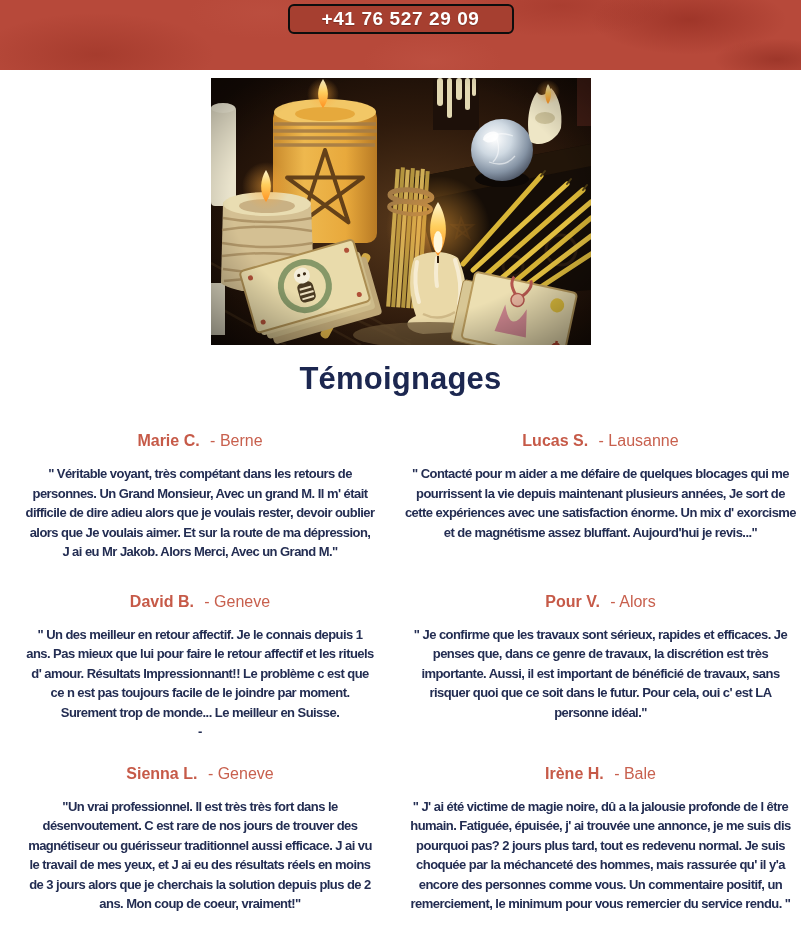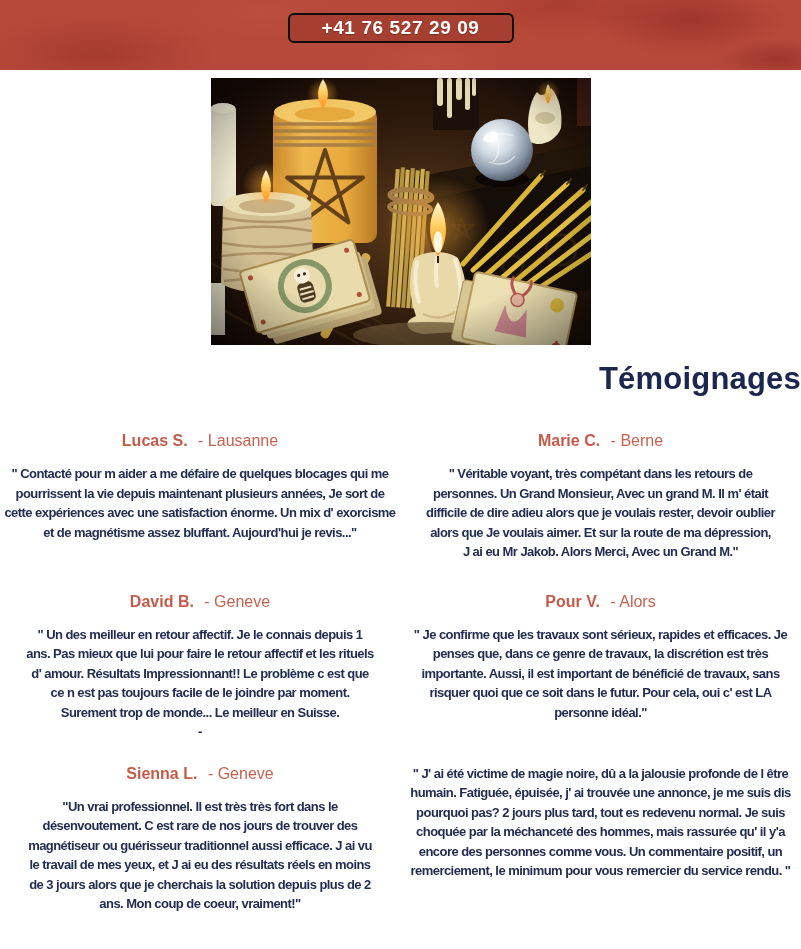--- a/index.html
+++ b/index.html
@@ -15,35 +15,35 @@
     background-image:
       radial-gradient(ellipse 140px 50px at 86% 28%, rgba(120,22,14,.38), transparent 70%),
       radial-gradient(ellipse 170px 60px at 12% 78%, rgba(130,32,20,.32), transparent 70%),
       radial-gradient(ellipse 100px 40px at 54% 88%, rgba(208,102,86,.22), transparent 70%),
       radial-gradient(ellipse 150px 45px at 70% 8%,  rgba(140,36,26,.30), transparent 70%),
       radial-gradient(ellipse 110px 38px at 33% 18%, rgba(202,96,80,.20), transparent 70%),
       radial-gradient(ellipse 90px 30px at 97% 85%,  rgba(110,20,12,.35), transparent 70%);
     display:flex;justify-content:center;align-items:flex-start;
   }
   .phone-btn{
-    margin-top:13px;
+    margin-top:4px;
     min-width:226px;height:30px;box-sizing:border-box;
     background:#a63f30;
     border:2px solid #0d0d0d;border-radius:6px;
     color:#ffffff;font-size:19px;font-weight:700;letter-spacing:.6px;
     display:flex;align-items:center;justify-content:center;
     padding:0 12px;cursor:pointer;
     text-shadow:0 1px 1px rgba(0,0,0,.25);
   }
   
   .hero-wrap{display:flex;justify-content:center;margin-top:8px;}
   .hero-wrap svg{display:block;}
   
   h1.page-title{
-    margin:16px 0 0 0;text-align:right;
+    margin:16px 0 0 0;text-align:center;
     font-size:31px;font-weight:700;color:#1c2750;letter-spacing:.2px;
   }
   
   .grid{
     margin-top:34px;
     display:grid;grid-template-columns:400px 401px;
   }
   .cell{text-align:center;}
   .cell .inner{margin:0 auto;}
   .col-l .inner{width:350px;}
@@ -254,40 +254,40 @@
     </g>
 
     <rect width="380" height="267" fill="url(#vig)"></rect>
   </svg>
 </div>
 
 <h1 class="page-title">Témoignages</h1>
 
 <div class="grid">
 
+  <div class="cell col-l row1">
+    <div class="t-head">
+      <span class="t-name">Marie  C.</span>
+      <span class="t-loc">- Berne</span>
+    </div>
+    <div class="inner">
+      <p class="t-text">" Véritable voyant, très compétant dans les retours de personnes. Un Grand Monsieur, Avec un grand M. Il  m' était difficile de dire adieu alors que je voulais rester, devoir oublier alors que Je voulais aimer. Et sur la route de ma dépression, J ai eu Mr Jakob.  Alors Merci, Avec un Grand M."</p>
+    </div>
+  </div>
+
   <div class="cell col-r row1">
     <div class="t-head">
       <span class="t-name">Lucas S.</span>
       <span class="t-loc">- Lausanne</span>
     </div>
     <div class="inner">
       <p class="t-text">" Contacté pour m aider a me défaire de quelques blocages qui me pourrissent la vie depuis maintenant plusieurs années, Je sort de cette expériences avec une satisfaction énorme. Un mix d' exorcisme et de magnétisme assez bluffant.  Aujourd'hui je revis..."</p>
     </div>
   </div>
 
-  <div class="cell col-l row1">
-    <div class="t-head">
-      <span class="t-name">Marie  C.</span>
-      <span class="t-loc">- Berne</span>
-    </div>
-    <div class="inner">
-      <p class="t-text">" Véritable voyant, très compétant dans les retours de personnes. Un Grand Monsieur, Avec un grand M. Il  m' était difficile de dire adieu alors que je voulais rester, devoir oublier alors que Je voulais aimer. Et sur la route de ma dépression, J ai eu Mr Jakob.  Alors Merci, Avec un Grand M."</p>
-    </div>
-  </div>
-
   <div class="cell col-l row2">
     <div class="t-head">
       <span class="t-name">David B.</span>
       <span class="t-loc">- Geneve</span>
     </div>
     <div class="inner">
       <p class="t-text">" Un des meilleur en retour affectif.  Je le connais depuis 1 ans.  Pas mieux que lui pour faire le retour affectif et les rituels d' amour. Résultats Impressionnant!!   Le problème c est que ce n est pas toujours facile de le joindre par moment. Surement  trop de monde... Le meilleur en Suisse.</p>
       <div class="t-foot">-</div>
     </div>
   </div>
@@ -306,18 +306,22 @@
     <div class="t-head">
       <span class="t-name">Sienna L.</span>
       <span class="t-loc">- Geneve</span>
     </div>
     <div class="inner">
       <p class="t-text">"Un vrai professionnel. Il est très très fort dans le désenvoutement. C est rare de nos jours de trouver des magnétiseur ou guérisseur traditionnel aussi efficace. J ai vu le travail de mes yeux, et J ai eu des résultats réels en moins de 3 jours alors que je cherchais la solution depuis plus de 2 ans. Mon coup de coeur, vraiment!"</p>
     </div>
   </div>
 
   <div class="cell col-r row3">
+    <div class="t-head">
+      <span class="t-name">Irène H.</span>
+      <span class="t-loc">- Bale</span>
+    </div>
     <div class="inner">
       <p class="t-text">" J' ai été victime de magie noire, dû a la jalousie profonde de l être humain. Fatiguée, épuisée, j' ai trouvée une annonce, je me suis dis pourquoi pas? 2 jours plus tard, tout es redevenu normal. Je suis choquée par la méchanceté des hommes, mais rassurée qu' il y'a encore des personnes comme vous. Un commentaire positif, un remerciement, le minimum pour vous remercier du service rendu. "</p>
     </div>
   </div>
 
 </div>
 
 </body></html>

